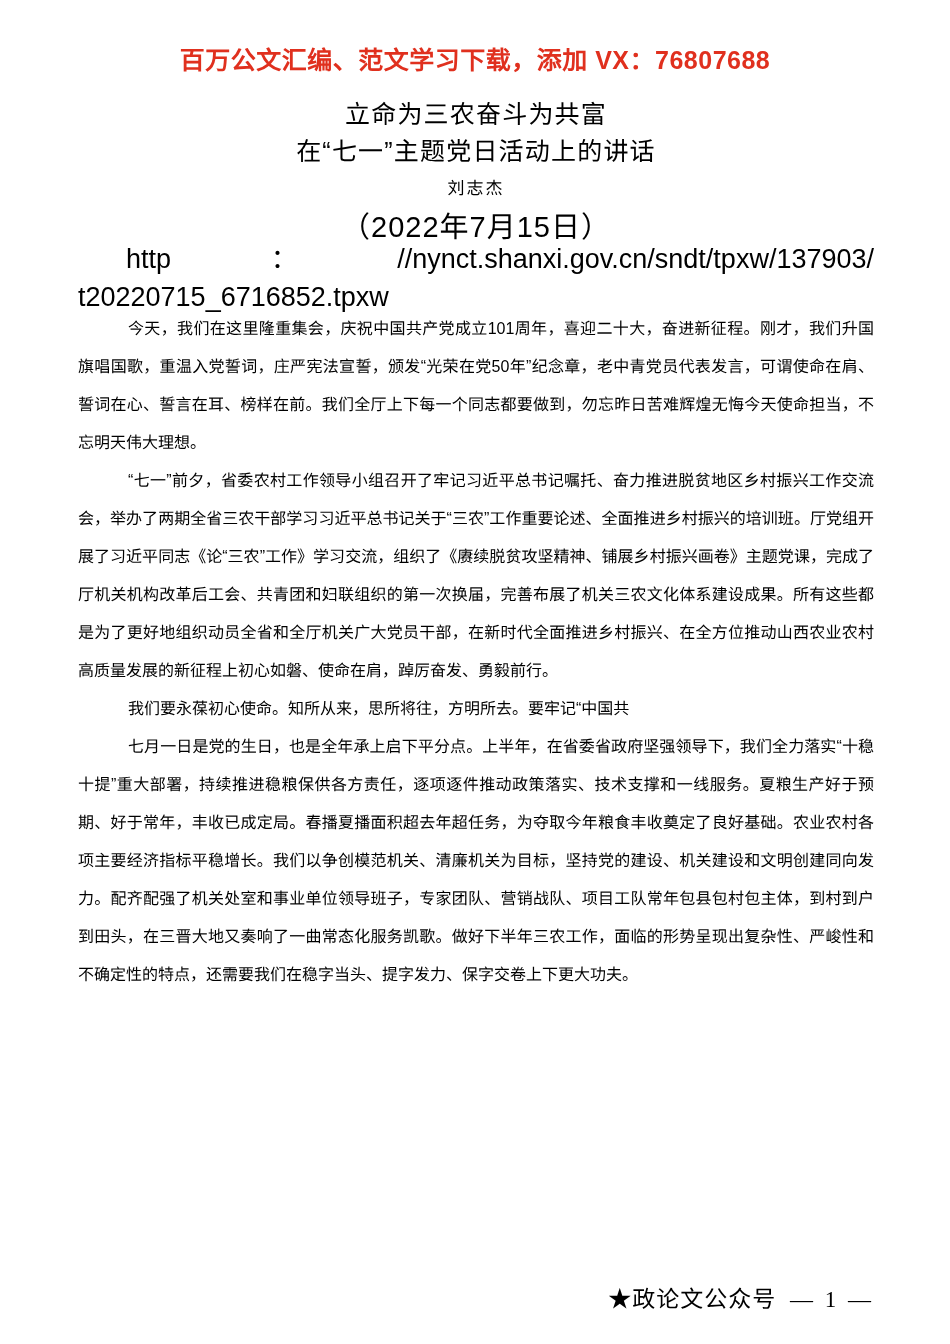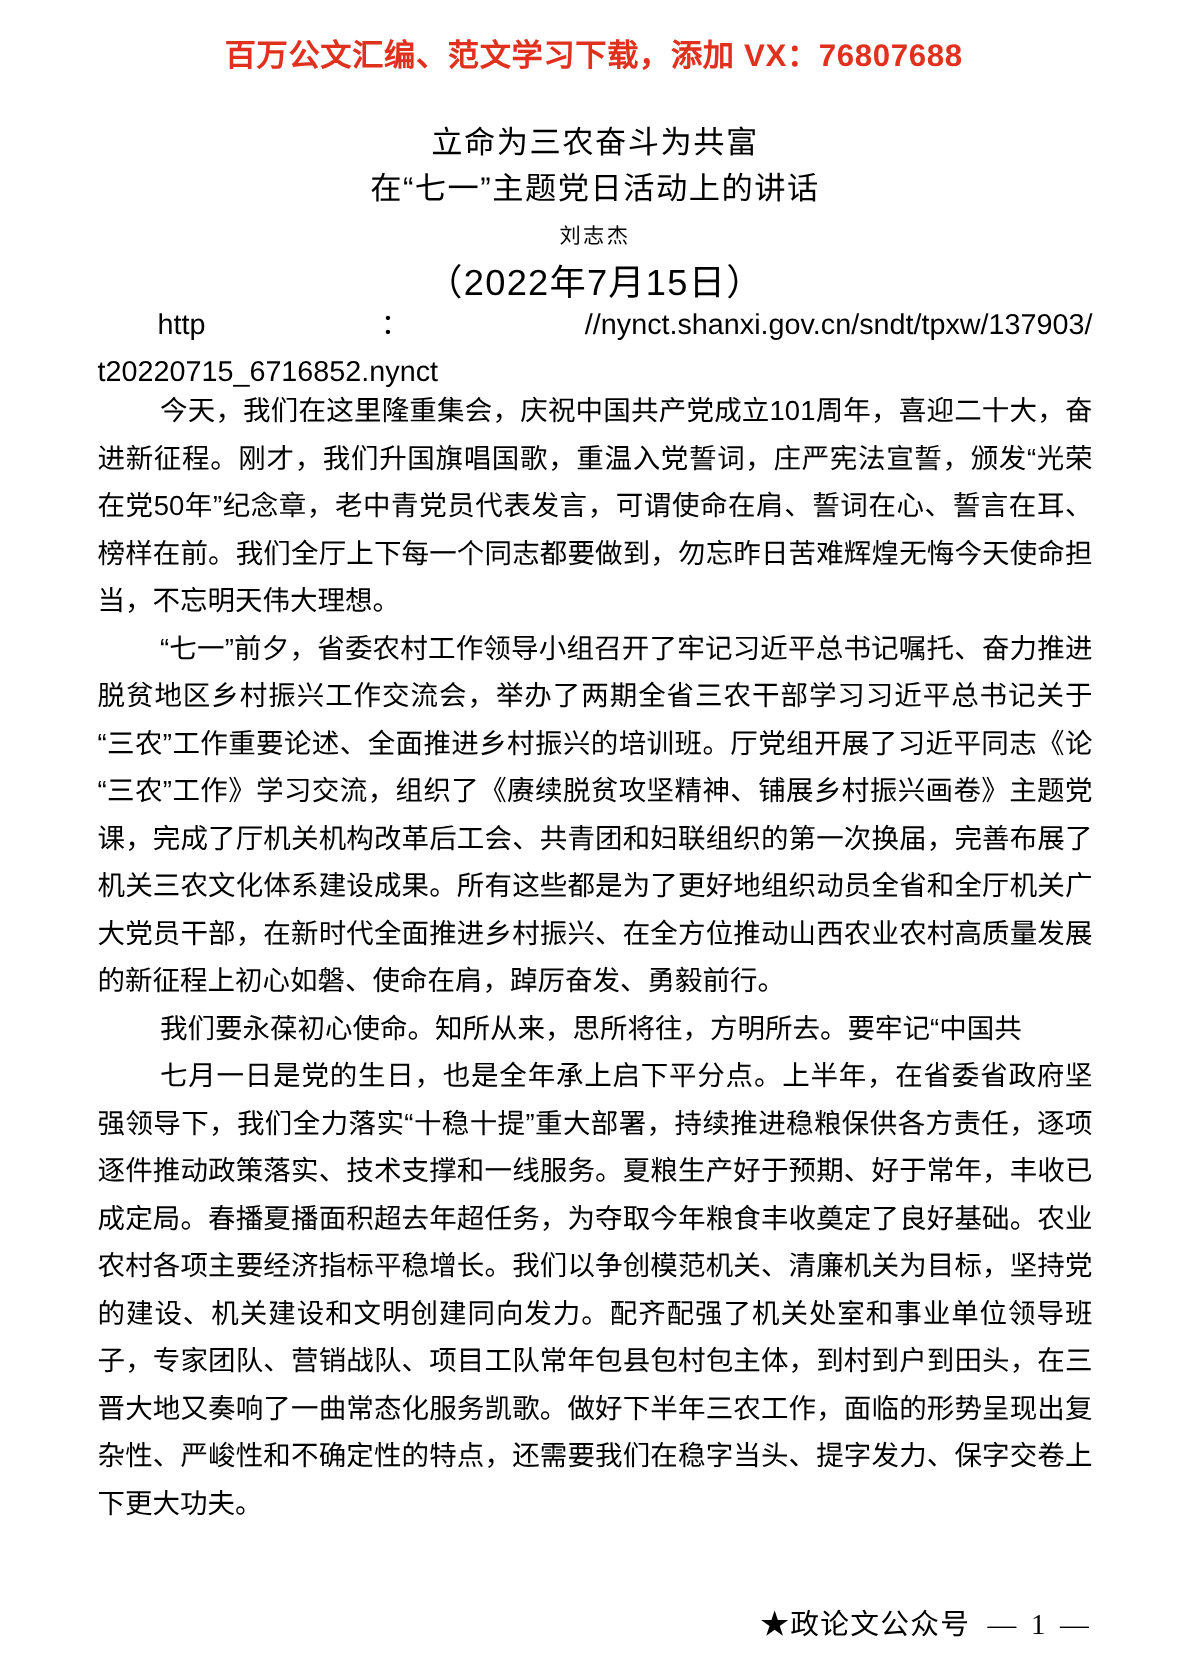--- a/index.html
+++ b/index.html
@@ -23,21 +23,21 @@
     left: 0; top: 0;
     width: 950px;
     height: 1344px;
     box-sizing: border-box;
   }
 
   
   .promo-banner {
     position: absolute;
     left: 0;
-    top: 24px;
+    top: 40px;
     width: 950px;
     text-align: center;
     font-size: 25px;
     font-weight: 700;
     letter-spacing: 0.5px;
     color: #e0301e;
     white-space: nowrap;
   }
 
   
@@ -65,42 +65,42 @@
     line-height: 39px;
     letter-spacing: 1px;
   }
 
   
   .url-block {
     position: absolute;
     left: 78px;
     top: 240px;
     width: 796px;
-    font-size: 23px;
+    font-size: 27px;
     line-height: 38px;
   }
   .url-row-1 {
     display: flex;
     justify-content: space-between;
     padding-left: 48px;
     white-space: nowrap;
   }
   .url-row-2 {
     white-space: nowrap;
   }
 
   
   .body-copy {
     position: absolute;
     left: 78px;
     top: 310px;
     width: 796px;
   }
   .para {
-    font-size: 22px;
+    font-size: 16px;
     line-height: 38px;
     text-align: justify;
     text-justify: inter-ideograph;
     text-indent: 50px;
     margin: 0;
     letter-spacing: 0px;
   }
 
   
   .footer {
@@ -129,21 +129,21 @@
     <div class="title-author">刘志杰</div>
     <div class="title-date">（2022年7月15日）</div>
   </div>
 
   <div class="url-block">
     <div class="url-row-1">
       <span>http</span>
       <span>：</span>
       <span>//nynct.shanxi.gov.cn/sndt/tpxw/137903/</span>
     </div>
-    <div class="url-row-2">t20220715_6716852.nynct</div>
+    <div class="url-row-2">t20220715_6716852.tpxw</div>
   </div>
 
   <div class="body-copy">
     <p class="para">今天，我们在这里隆重集会，庆祝中国共产党成立101周年，喜迎二十大，奋进新征程。刚才，我们升国旗唱国歌，重温入党誓词，庄严宪法宣誓，颁发“光荣在党50年”纪念章，老中青党员代表发言，可谓使命在肩、誓词在心、誓言在耳、榜样在前。我们全厅上下每一个同志都要做到，勿忘昨日苦难辉煌无悔今天使命担当，不忘明天伟大理想。</p>
     <p class="para">“七一”前夕，省委农村工作领导小组召开了牢记习近平总书记嘱托、奋力推进脱贫地区乡村振兴工作交流会，举办了两期全省三农干部学习习近平总书记关于“三农”工作重要论述、全面推进乡村振兴的培训班。厅党组开展了习近平同志《论“三农”工作》学习交流，组织了《赓续脱贫攻坚精神、铺展乡村振兴画卷》主题党课，完成了厅机关机构改革后工会、共青团和妇联组织的第一次换届，完善布展了机关三农文化体系建设成果。所有这些都是为了更好地组织动员全省和全厅机关广大党员干部，在新时代全面推进乡村振兴、在全方位推动山西农业农村高质量发展的新征程上初心如磐、使命在肩，踔厉奋发、勇毅前行。</p>
     <p class="para">我们要永葆初心使命。知所从来，思所将往，方明所去。要牢记“中国共</p>
     <p class="para">七月一日是党的生日，也是全年承上启下平分点。上半年，在省委省政府坚强领导下，我们全力落实“十稳十提”重大部署，持续推进稳粮保供各方责任，逐项逐件推动政策落实、技术支撑和一线服务。夏粮生产好于预期、好于常年，丰收已成定局。春播夏播面积超去年超任务，为夺取今年粮食丰收奠定了良好基础。农业农村各项主要经济指标平稳增长。我们以争创模范机关、清廉机关为目标，坚持党的建设、机关建设和文明创建同向发力。配齐配强了机关处室和事业单位领导班子，专家团队、营销战队、项目工队常年包县包村包主体，到村到户到田头，在三晋大地又奏响了一曲常态化服务凯歌。做好下半年三农工作，面临的形势呈现出复杂性、严峻性和不确定性的特点，还需要我们在稳字当头、提字发力、保字交卷上下更大功夫。</p>
   </div>
 
   <div class="footer">

